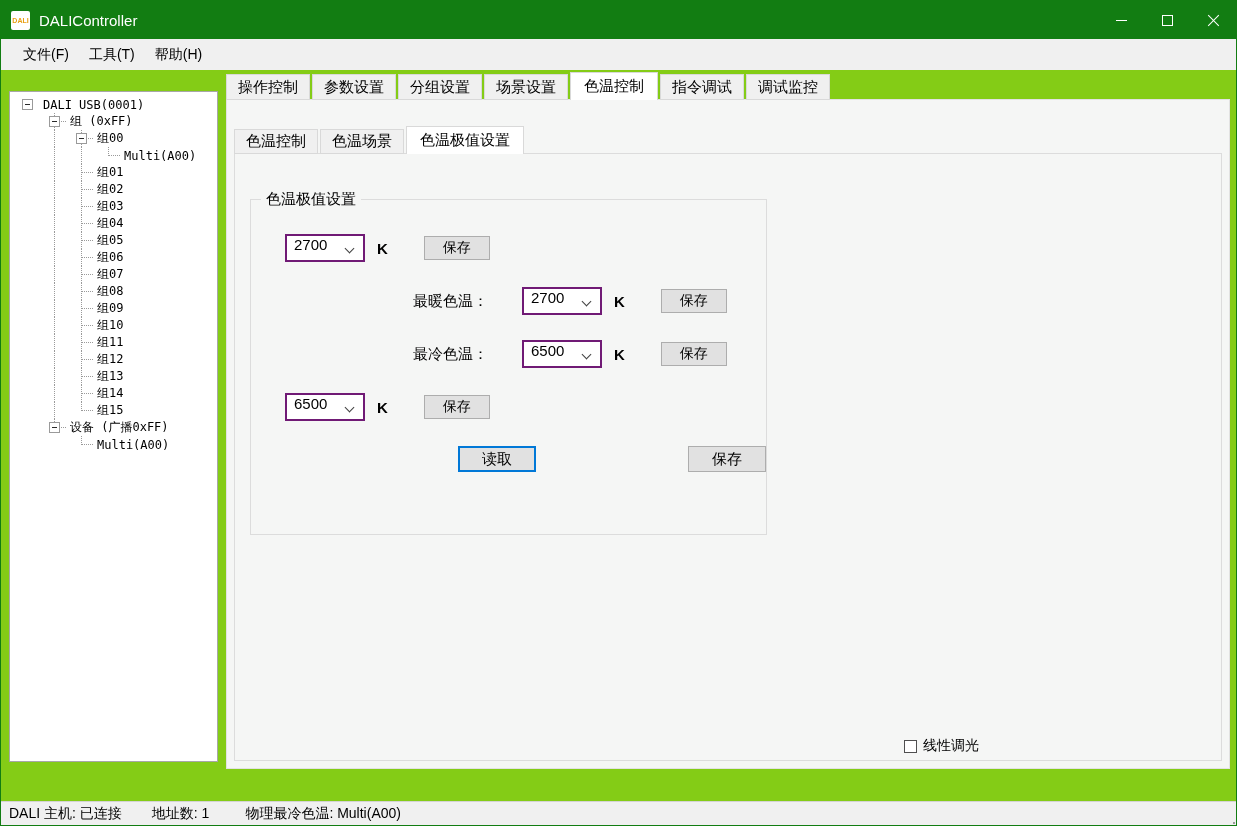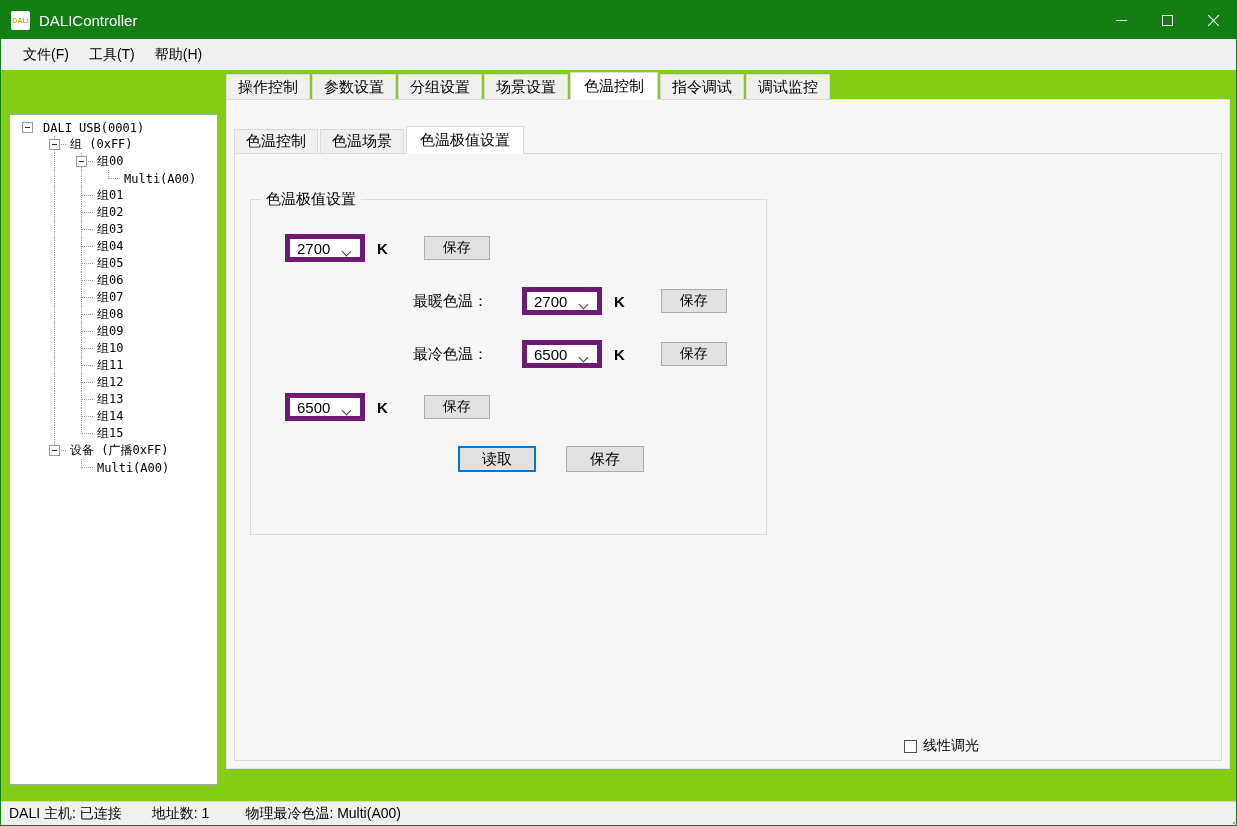--- a/index.html
+++ b/index.html
@@ -18,21 +18,21 @@
   .glyph-min{width:11px;height:1px;background:#fff;}
   .glyph-max{width:11px;height:11px;border:1px solid #fff;}
   .glyph-close{position:relative;width:13px;height:13px;}
   .glyph-close::before,.glyph-close::after{content:"";position:absolute;left:-1px;top:6px;width:15px;height:1px;background:#fff;}
   .glyph-close::before{transform:rotate(45deg);}
   .glyph-close::after{transform:rotate(-45deg);}
   
   .menubar{position:absolute;left:0;top:38px;right:0;height:31px;background:#f0f0f0;display:flex;align-items:center;padding-left:12px;}
   .menu-item{padding:4px 10px;font-size:14px;}
   
-  .tree-panel{position:absolute;left:8px;top:113px;width:209px;height:671px;background:#fff;border:1px solid #a7a7a7;overflow:hidden;padding-top:4px;padding-left:4px;}
+  .tree-panel{position:absolute;left:8px;top:90px;width:209px;height:671px;background:#fff;border:1px solid #a7a7a7;overflow:hidden;padding-top:4px;padding-left:4px;}
   .trow{display:flex;align-items:center;height:17px;font-family:"DejaVu Sans Mono","Liberation Mono",monospace;font-size:12px;white-space:nowrap;}
   .slot{position:relative;width:27px;height:17px;flex:none;}
   .slot.v::before{content:"";position:absolute;left:13px;top:0;bottom:0;border-left:1px dotted #9a9a9a;}
   .slot.t::before{content:"";position:absolute;left:13px;top:0;bottom:0;border-left:1px dotted #9a9a9a;}
   .slot.l::before{content:"";position:absolute;left:13px;top:0;height:9px;border-left:1px dotted #9a9a9a;}
   .slot.t::after,.slot.l::after{content:"";position:absolute;left:14px;top:8px;width:11px;border-top:1px dotted #9a9a9a;}
   .ebox{position:absolute;left:8px;top:3px;width:11px;height:11px;border:1px solid #9a9a9a;background:#fff;z-index:2;}
   .ebox::after{content:"";position:absolute;left:2px;top:4px;width:5px;height:1px;background:#2b2b2b;}
   .tlabel{margin-left:2px;}
   
@@ -45,27 +45,27 @@
   .tab.active{height:28px;background:#fff;border-bottom:none;z-index:4;padding:0 13px;}
   #sub-tabs .tab.active{height:28px;}
   .tabpage{position:absolute;left:225px;top:98px;width:1004px;height:670px;background:#f5f6f5;border:1px solid #e2e2e2;z-index:1;}
   .subpage{position:absolute;left:233px;top:152px;width:988px;height:608px;background:#f5f6f5;border:1px solid #dcdcdc;z-index:2;}
   
   .groupbox{position:absolute;left:15px;top:45px;width:517px;height:336px;border:1px solid #dcdcdc;}
   .groupbox-legend{position:absolute;top:-10px;left:10px;background:#f5f6f5;padding:0 5px;font-size:15px;}
   .form-rows{padding-top:34px;}
   .frow{display:flex;align-items:center;height:28px;margin-bottom:25px;}
   .flabel{width:237px;text-align:right;font-size:15px;flex:none;}
-  .combo{position:relative;margin-left:34px;width:80px;height:28px;background:#fff;border:5px solid #701a75;display:flex;align-items:center;flex:none;}
+  .combo{position:relative;margin-left:34px;width:80px;height:28px;background:#fff;border:2px solid #701a75;display:flex;flex:none;}
   .cval{font-size:15px;padding-left:7px;}
   .chevron{position:absolute;right:10px;top:9px;width:7px;height:7px;border-right:1px solid #404040;border-bottom:1px solid #404040;transform:rotate(45deg);}
   .funit{margin-left:12px;font-size:15px;font-weight:bold;}
   .btn{background:#e1e1e1;border:1px solid #adadad;font-size:14px;font-family:inherit;cursor:default;color:#000;}
   .btn.small{margin-left:36px;width:66px;height:24px;}
-  .action-row{display:flex;margin-top:14px;padding-left:207px;}
+  .action-row{display:flex;margin-top:14px;padding-left:207px;justify-content:space-between;}
   .btn.big{width:78px;height:26px;font-size:15px;}
   .btn.default{border:2px solid #0078d7;}
   .btn.big + .btn.big{margin-left:30px;}
   
   .footer-check{position:absolute;left:903px;top:736px;display:flex;align-items:center;z-index:5;}
   .checkbox{width:13px;height:13px;background:#fff;border:1px solid #4f4f4f;flex:none;}
   .check-label{margin-left:6px;font-size:14px;}
   .statusbar{position:absolute;left:0;right:0;bottom:0;height:24px;background:#f0f0f0;border-top:1px solid #d4d4d4;display:flex;align-items:center;padding-left:8px;font-size:14px;}
   .status-item2{margin-left:30px;}
   .status-item3{margin-left:36px;}

